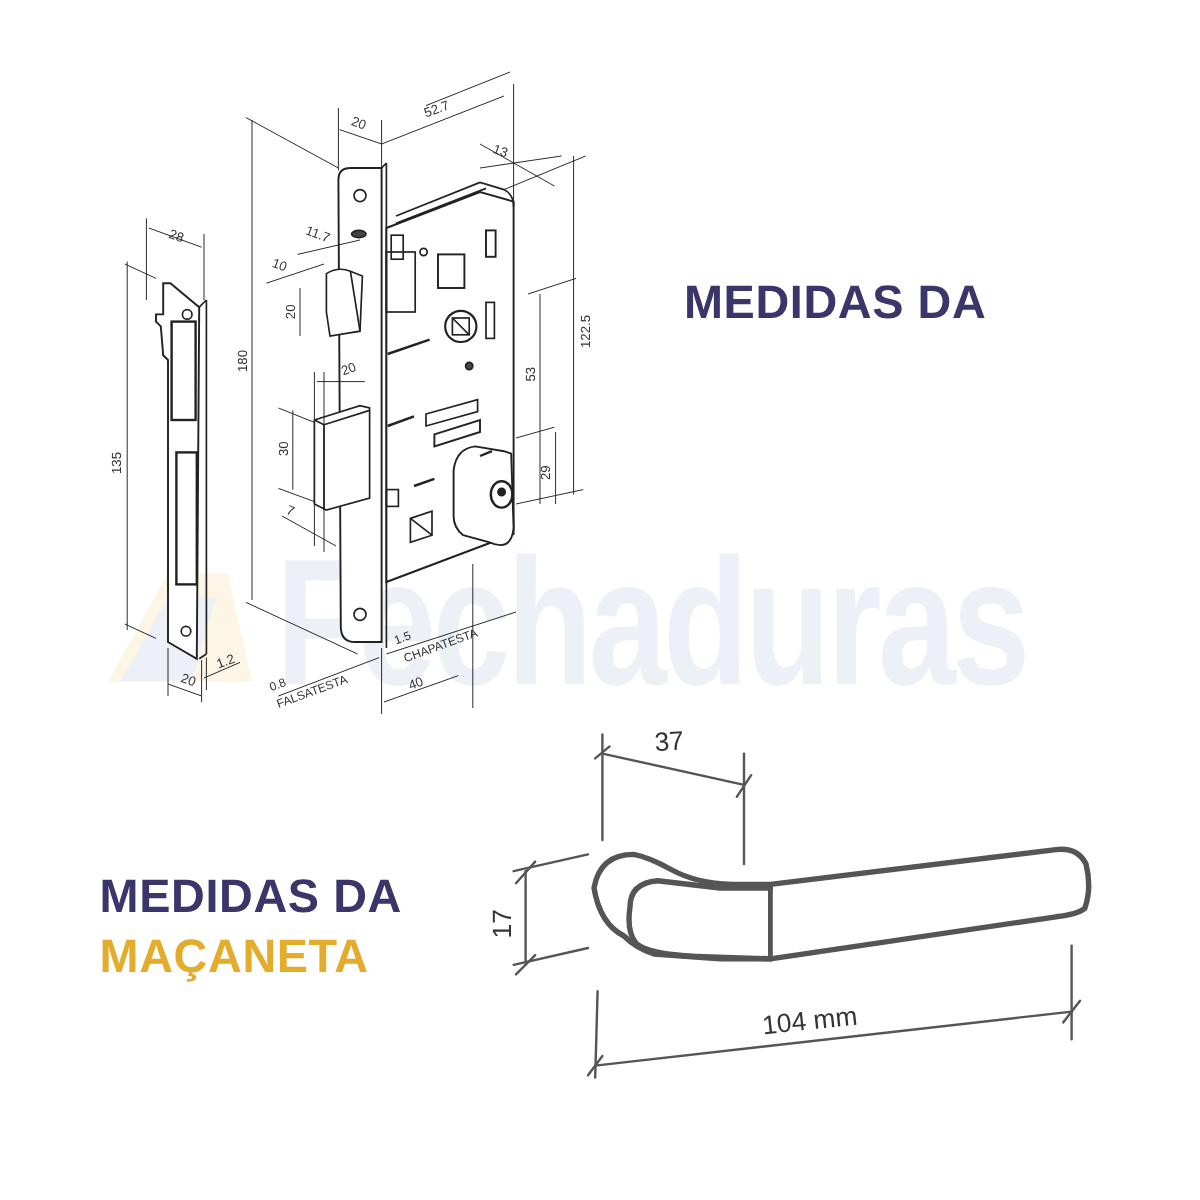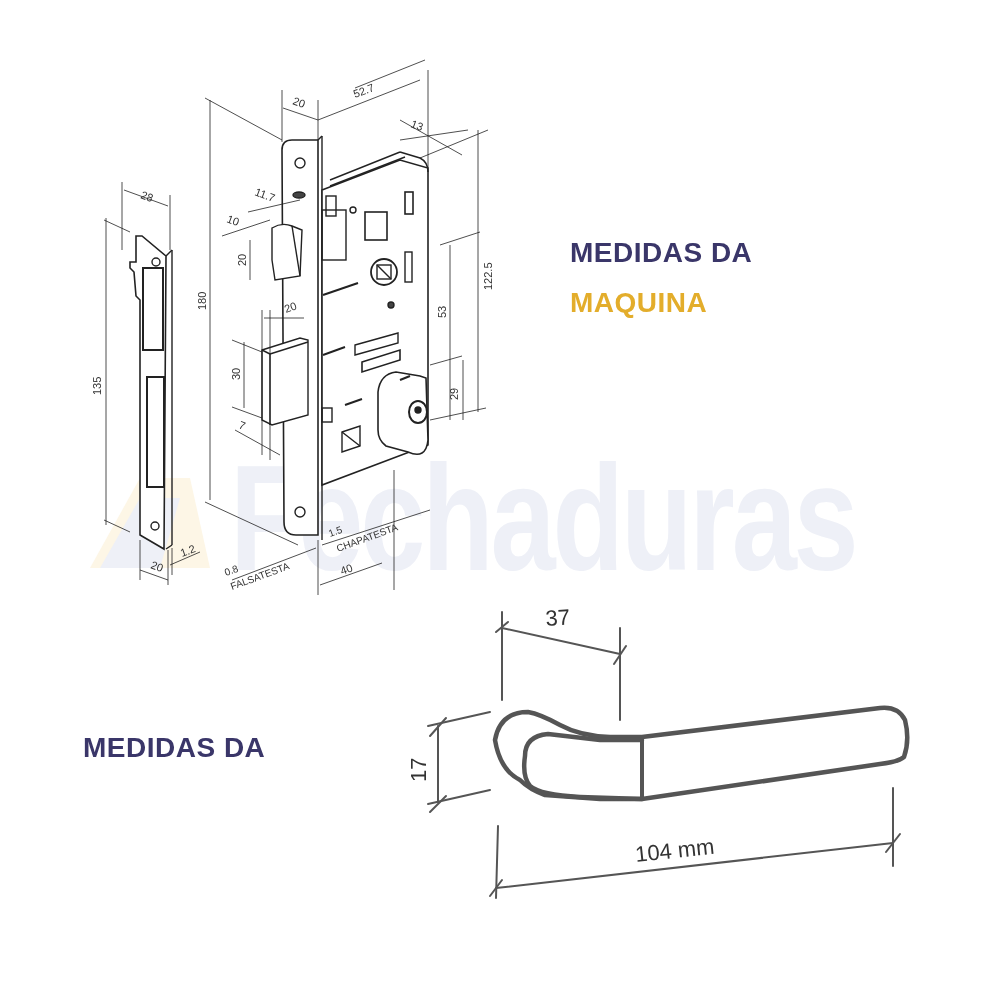--- a/index.html
+++ b/index.html
@@ -8,21 +8,21 @@
   .canvas { position: absolute; left: 0; top: 0; width: 1000px; height: 1000px; }
   svg { position: absolute; left: 0; top: 0; }
   .watermark { position: absolute; left: 80px; top: 448px; width: 860px; height: 140px;
                pointer-events: none; }
   .wm-text { position: absolute; left: 150px; top: 0; font-family: "Liberation Sans", sans-serif;
              font-weight: bold; font-size: 150px; line-height: 140px; color: #eef0f7;
              letter-spacing: -4px; transform: scaleX(0.78); transform-origin: left top;
              white-space: nowrap; }
   .wm-logo { position: absolute; left: 0; top: 10px; width: 140px; height: 120px; }
   .heading { position: absolute; font-family: "Liberation Sans", sans-serif; font-weight: bold;
-             font-size: 28px; line-height: 50px; letter-spacing: 0.5px; }
+             font-size: 39px; line-height: 50px; letter-spacing: 0.5px; }
   .h-line1 { display: block; color: #3a3669; }
   .h-line2 { display: block; color: #e3ad2b; }
   .dim { font-family: "Liberation Sans", sans-serif; fill: #333; }
 </style>
 </head>
 <body>
 
 <div class="canvas">
 
   <div class="watermark">
@@ -202,18 +202,18 @@
         <line x1="886" y1="852" x2="900" y2="834"></line>
       </g>
     </g>
     <text class="dim" x="546" y="626" font-size="22" fill="#555" transform="rotate(-4 546 626)">37</text>
     <text class="dim" x="426" y="782" font-size="22" fill="#555" transform="rotate(-90 426 782)">17</text>
     <text class="dim" x="636" y="862" font-size="22" fill="#555" transform="rotate(-6 636 862)">104 mm</text>
   </svg>
 
   <div class="heading" style="left:570px; top:228px;">
     <span class="h-line1">MEDIDAS DA</span>
-    <span class="h-line2">MAQUINA</span>
   </div>
   <div class="heading" style="left:83px; top:723px;">
     <span class="h-line1">MEDIDAS DA</span>
+    <span class="h-line2">MAÇANETA</span>
   </div>
 </div>
 
 </body></html>

